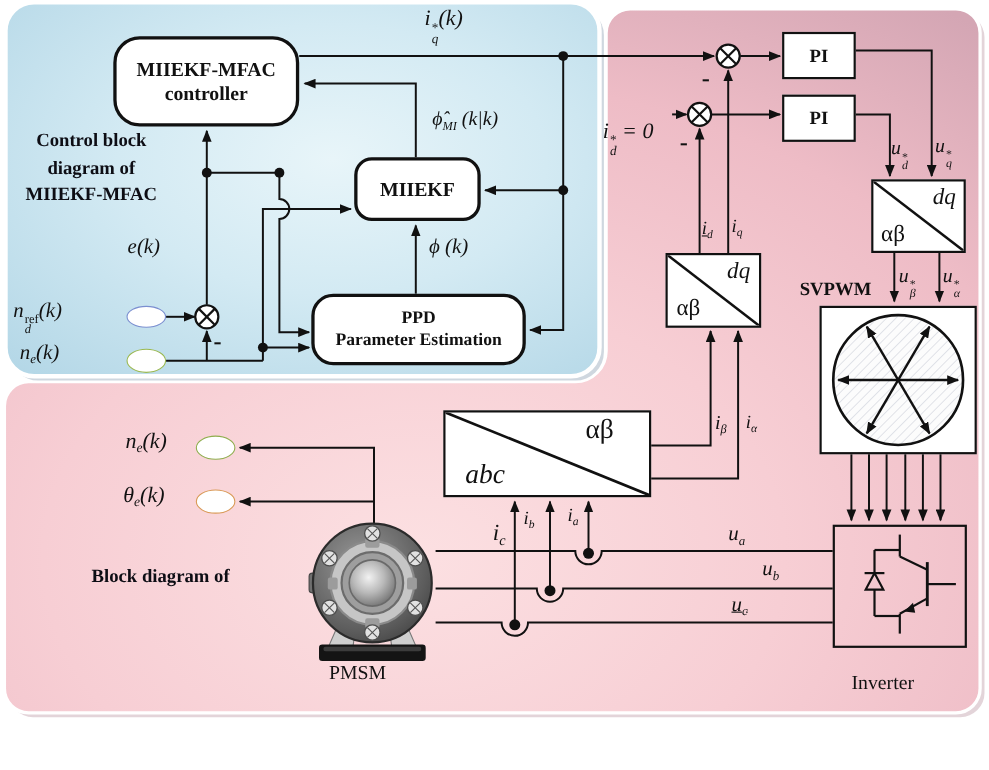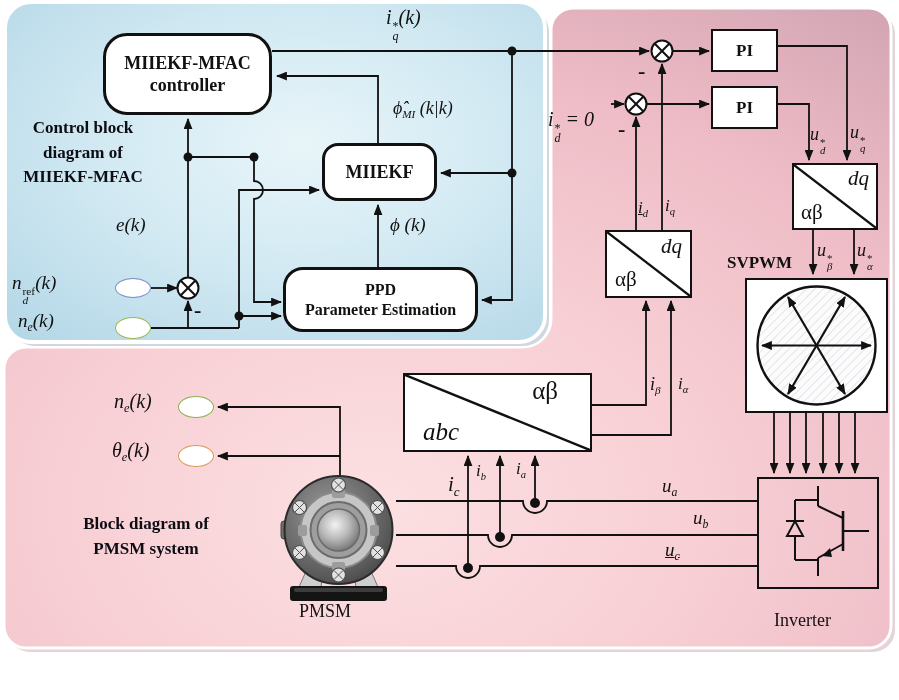--- a/index.html
+++ b/index.html
@@ -58,21 +58,20 @@
     <rect x="5" y="2" width="540" height="340" rx="26" fill="url(#blueGrad)" stroke="#ffffff" stroke-width="4"></rect>
   </svg>
 
   <div class="caption" style="left:8px;top:116px;width:150px;">
     <div>Control block</div>
     <div>diagram of</div>
     <div>MIIEKF-MFAC</div>
   </div>
   <div class="caption" style="left:66px;top:512px;width:160px;">
     <div>Block diagram of</div>
-    <div>PMSM system</div>
   </div>
 
   <div class="blk" style="left:103px;top:33px;width:169px;height:82px;border-radius:24px;font-size:18px;">
     <div>MIIEKF-MFAC</div>
     <div>controller</div>
   </div>
   <div class="blk" style="left:322px;top:143px;width:115px;height:58px;border-radius:16px;font-size:18px;">
     <div>MIIEKF</div>
   </div>
   <div class="blk" style="left:283px;top:267px;width:195px;height:65px;border-radius:20px;font-size:16px;">

